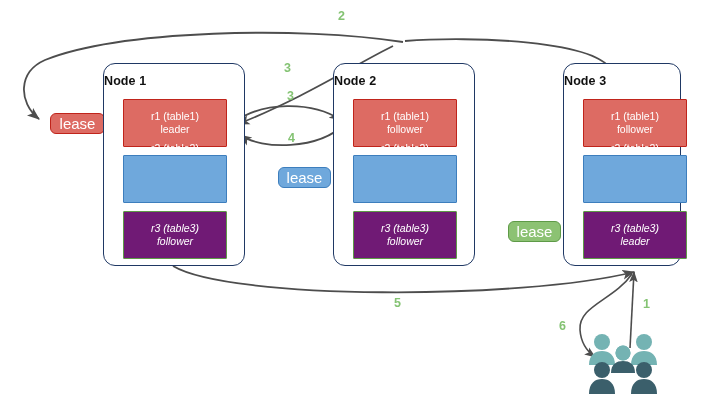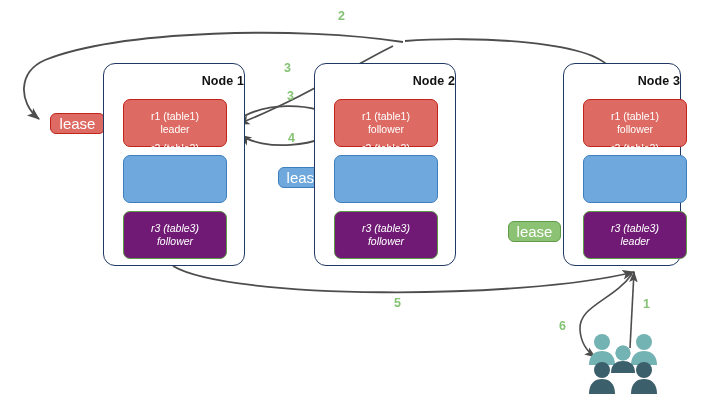--- a/index.html
+++ b/index.html
@@ -18,32 +18,32 @@
   .node{
     position:absolute;
     border:1.4px solid #1f3864;
     border-radius:12px;
     background:#ffffff;
     box-sizing:border-box;
   }
   .node-title{
     position:absolute;
     left:0;right:0;top:10px;
-    text-align:right;
+    text-align:left;
     font-size:12.5px;
     font-weight:bold;
     color:#111111;
     letter-spacing:.1px;
   }
   .rep{
     position:absolute;
     left:19px;
     width:104px;
     height:48px;
-    border-radius:7px;
+    border-radius:1px;
     box-sizing:border-box;
     display:flex;
     flex-direction:column;
     align-items:center;
     justify-content:center;
     color:#ffffff;
     font-size:10.5px;
     line-height:13px;
     text-align:center;
     border-width:1.4px;
@@ -129,21 +129,21 @@
     <div class="rep rep-blue" style="top:91px;">
       <span class="l1">r2 (table2)</span>
       <span class="l2">follower</span>
     </div>
     <div class="rep rep-green" style="top:147px;">
       <span class="l1">r3 (table3)</span>
       <span class="l2">follower</span>
     </div>
   </div>
 
-  <div class="node" style="left:314px;top:63px;width:142px;height:203px;">
+  <div class="node" style="left:333px;top:63px;width:142px;height:203px;">
     <div class="node-title">Node 2</div>
     <div class="rep rep-red" style="top:35px;">
       <span class="l1">r1 (table1)</span>
       <span class="l2">follower</span>
     </div>
     <div class="rep rep-blue" style="top:91px;">
       <span class="l1">r2 (table2)</span>
       <span class="l2">leader</span>
     </div>
     <div class="rep rep-green" style="top:147px;">

